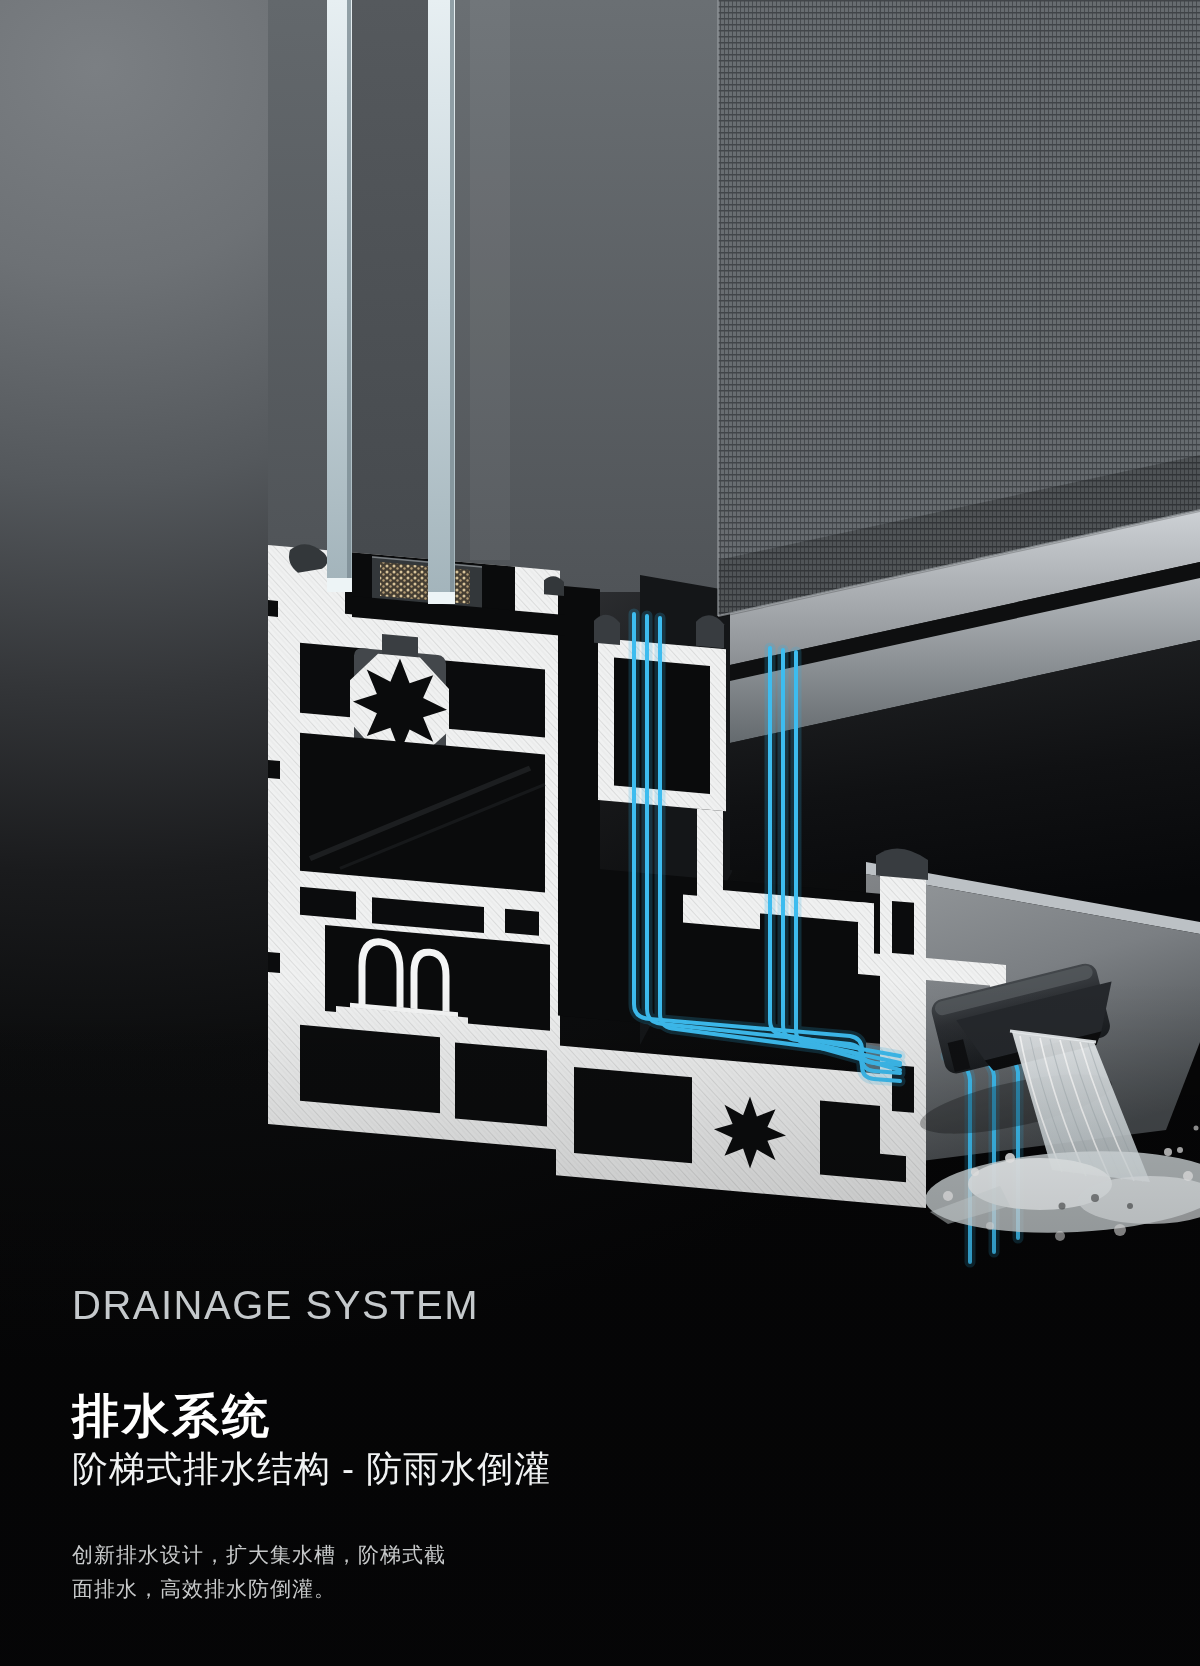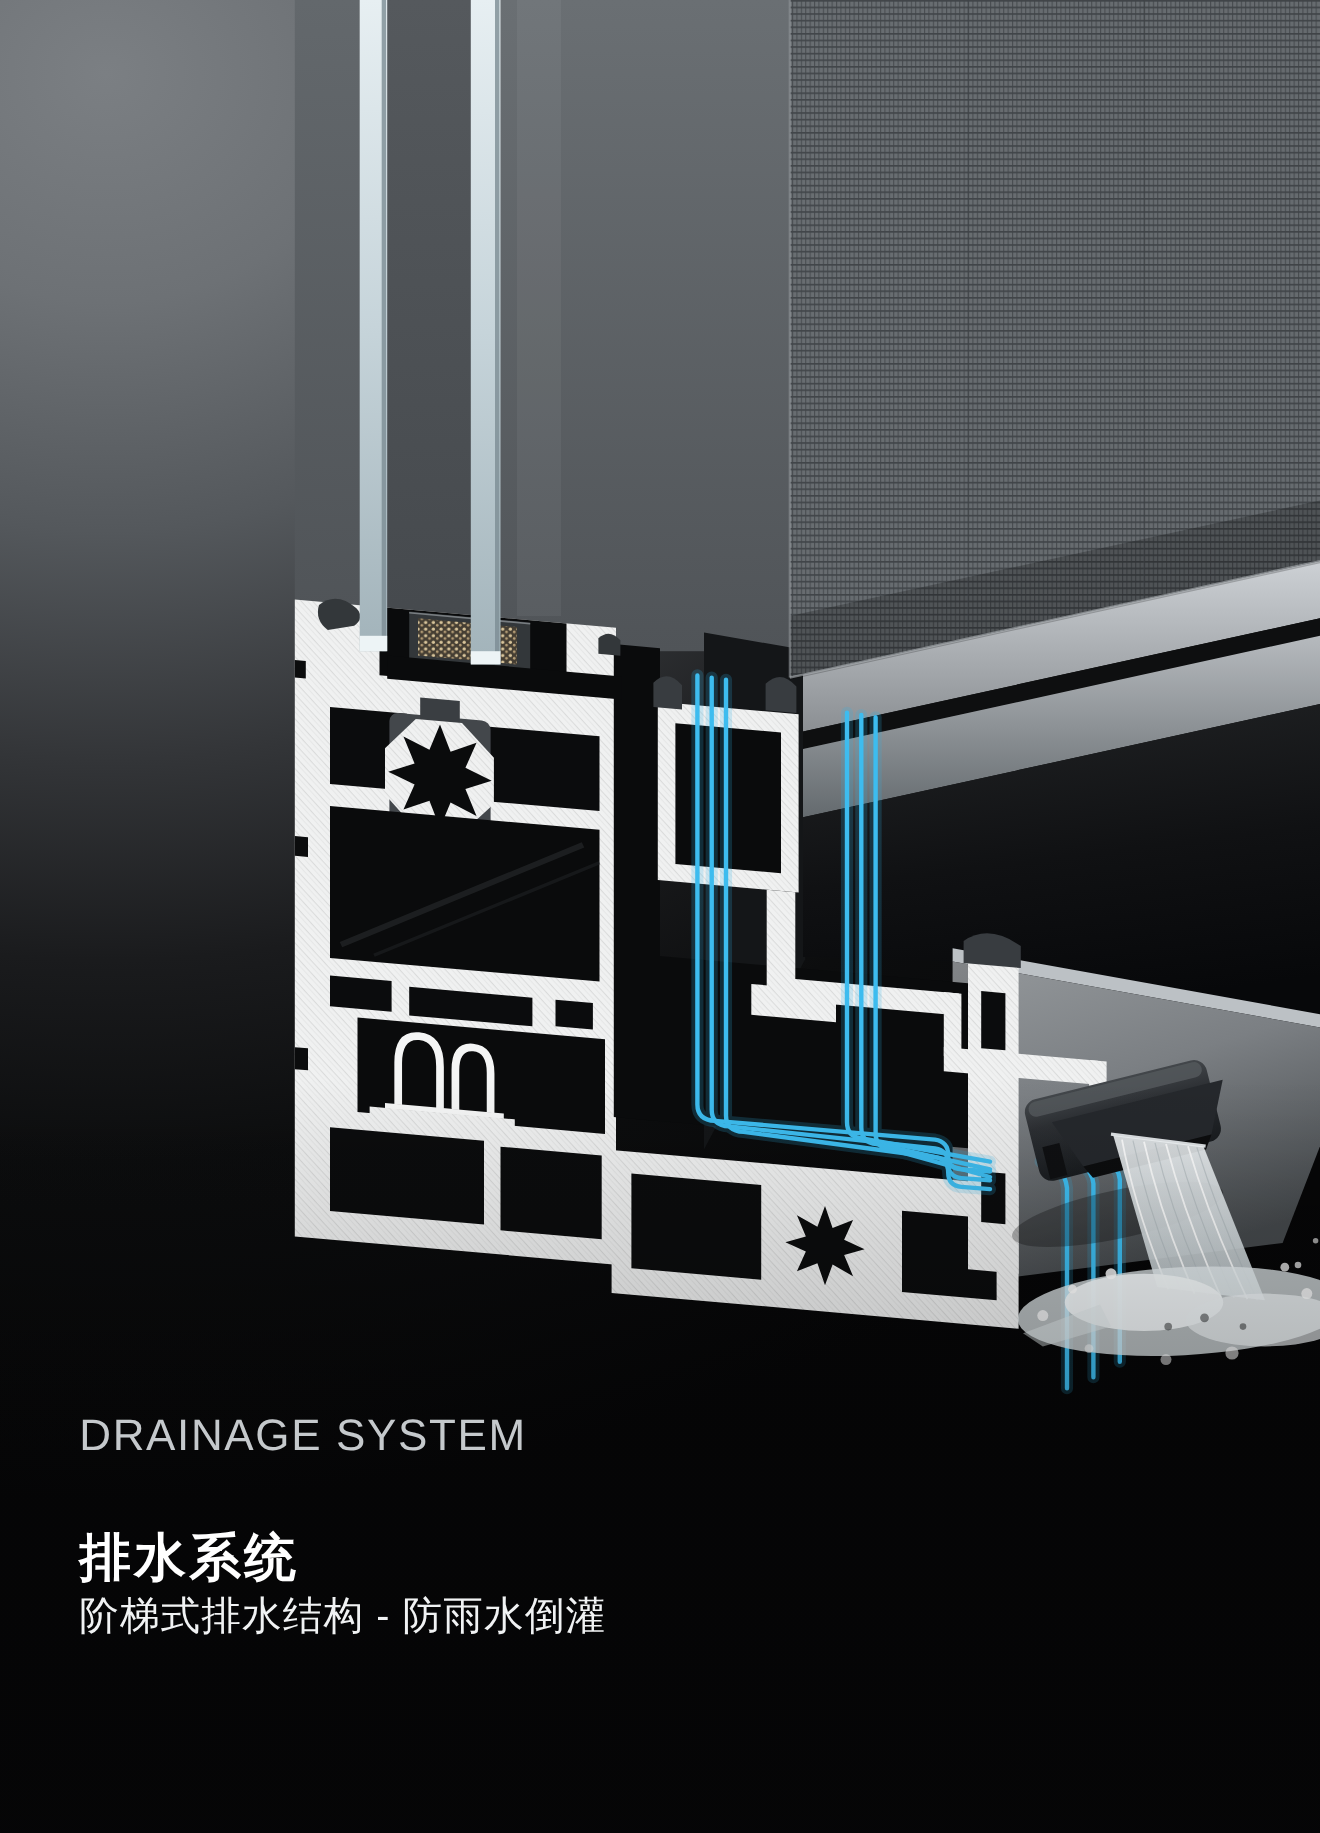--- a/index.html
+++ b/index.html
@@ -283,15 +283,17 @@
 
   <rect x="0" y="980" width="1200" height="686" fill="url(#fadeb)" opacity="0.55"></rect>
 </svg>
 
 <div class="caption cap-en">
   <div>DRAINAGE SYSTEM</div>
 </div>
 <div class="caption cap-zh-main">排水系统</div>
 <div class="caption cap-zh-sub">阶梯式排水结构 - 防雨水倒灌</div>
 <div class="caption cap-desc">
+  <div>创新排水设计，扩大集水槽，阶梯式截</div>
+  <div>面排水，高效排水防倒灌。</div>
 </div>
 
 </div>
 
 </body></html>

